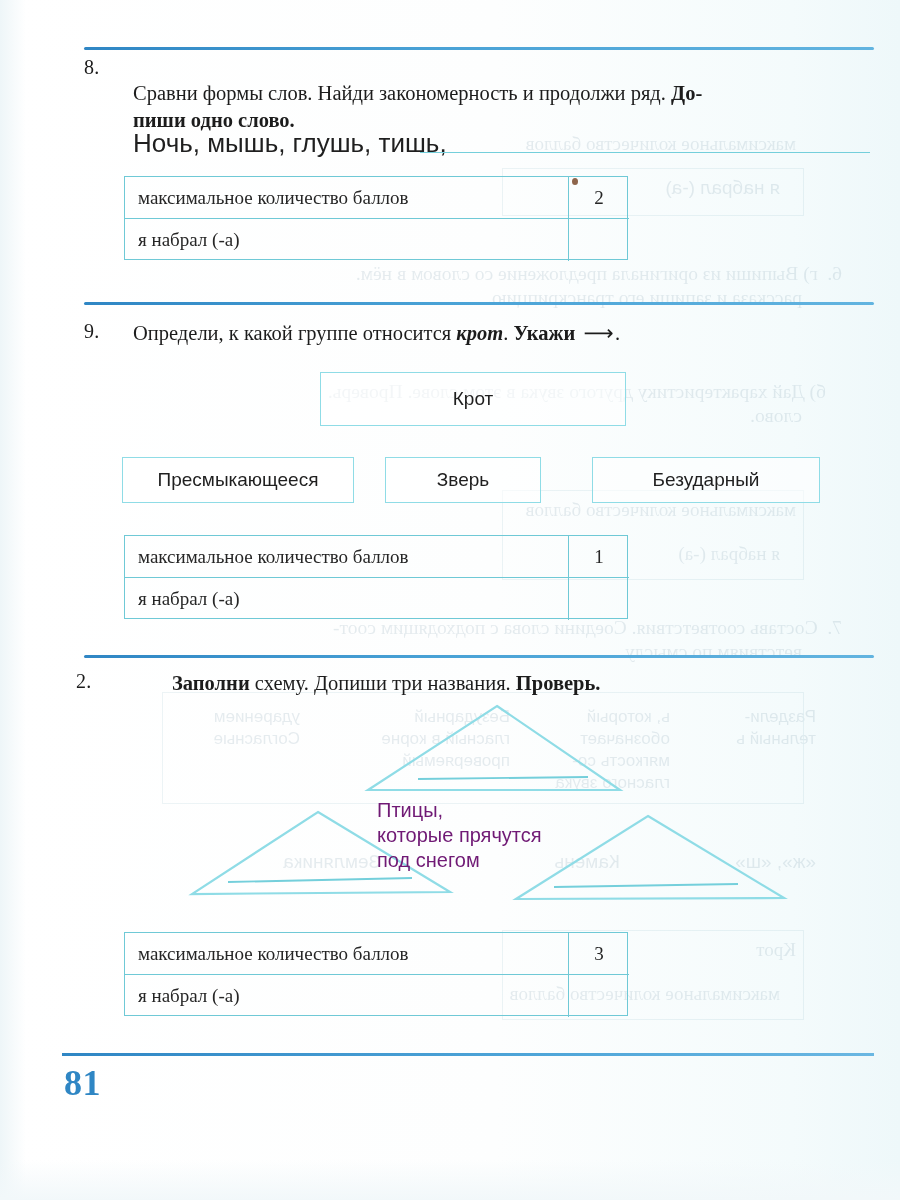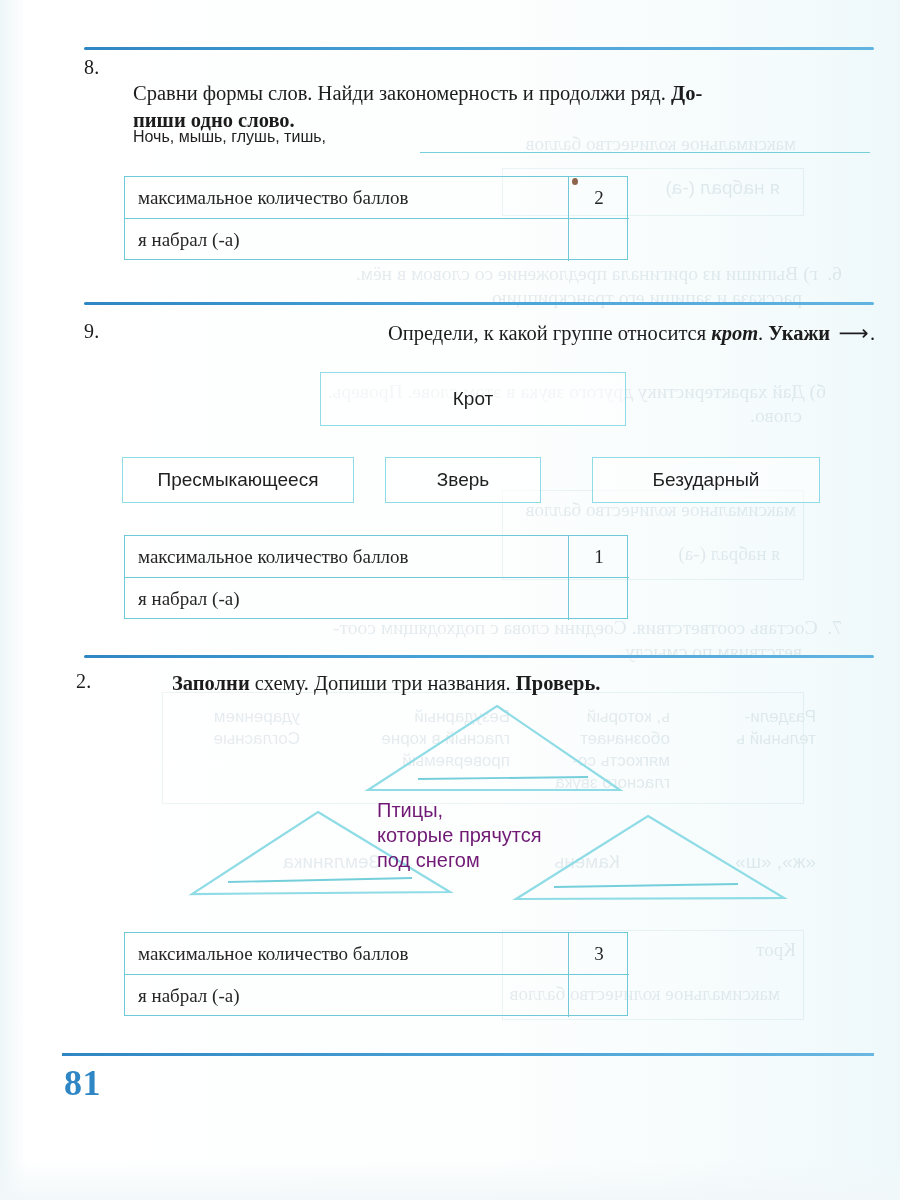--- a/index.html
+++ b/index.html
@@ -77,21 +77,21 @@
     line-height: 1.3;
     color: #1c1c1c;
     text-align: justify;
   }
   .task-text b { font-weight: bold; }
   .task-text i { font-style: italic; font-weight: bold; }
 
   .sample-words {
     position: absolute;
     font-family: "Liberation Sans", sans-serif;
-    font-size: 16px;
+    font-size: 26px;
     color: #1f1f1f;
   }
 
   
   .writeline {
     position: absolute;
     height: 0;
     border-top: 1.6px solid #74cfdb;
   }
 
@@ -231,21 +231,21 @@
   <div class="lbl">максимальное количество баллов</div>
   <div>2</div>
   <div class="lbl">я набрал (-а)</div>
   <div></div>
 </div>
 <div class="speck" style="left:572px; top:178px; width:6px; height:7px;"></div>
 
 <div class="rule" style="left:84px; top:302px; width:790px;"></div>
 
 <div class="task-num" style="left:84px; top:320px;">9.</div>
-<div class="task-text" style="left:133px; top:320px; width:742px; text-align:right;">
+<div class="task-text" style="left:133px; top:320px; width:742px; text-align:left;">
   <span>Определи, к какой группе относится </span><i>крот</i><span>. </span><b>Укажи</b>
   <span style="letter-spacing:-2px; font-size:21px;">&nbsp;⟶&nbsp;</span><span>.</span>
 </div>
 
 <div class="concept-box" style="left:320px; top:372px; width:306px; height:54px;">Крот</div>
 
 <div class="concept-box" style="left:122px; top:457px; width:232px; height:46px;">Пресмыкающееся</div>
 <div class="concept-box" style="left:385px; top:457px; width:156px; height:46px;">Зверь</div>
 <div class="concept-box" style="left:592px; top:457px; width:228px; height:46px;">Безударный</div>
 

